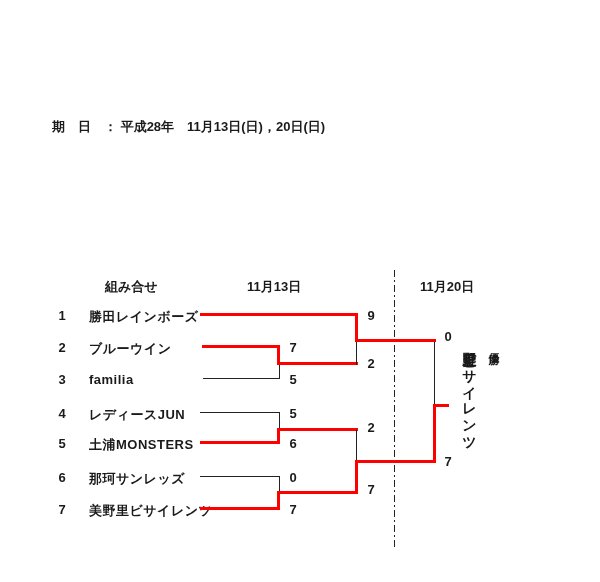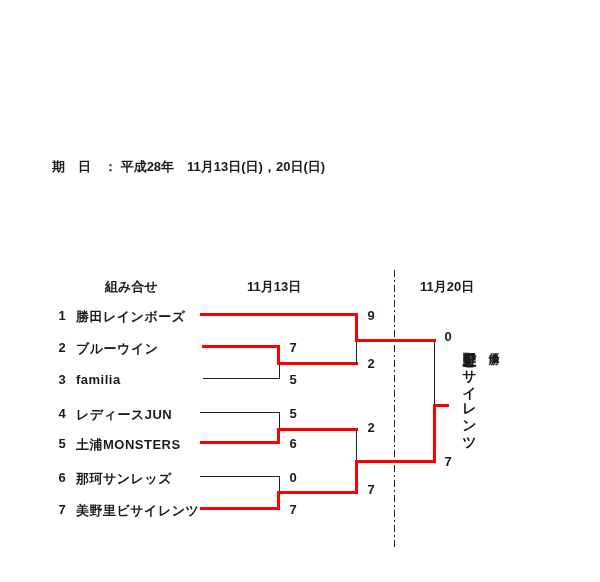--- a/index.html
+++ b/index.html
@@ -5,25 +5,25 @@
   html,body{margin:0;padding:0;background:#fff;}
   .page{
     position:relative;width:600px;height:582px;background:#ffffff;overflow:hidden;
     font-family:"Liberation Sans","DejaVu Sans",sans-serif;color:#1a1a1a;
   }
   .title{
     position:absolute;top:56px;left:0;width:600px;text-align:center;
     font-size:17px;font-weight:bold;letter-spacing:1px;white-space:nowrap;
   }
   .info{position:absolute;left:52px;top:115px;font-size:13px;font-weight:600;}
-  .info-line{height:24px;line-height:24px;white-space:nowrap;margin-top:40px;}
+  .info-line{height:24px;line-height:24px;white-space:nowrap;}
   .col-header{position:absolute;font-size:13px;font-weight:600;white-space:nowrap;}
   .team-row{position:absolute;left:56px;height:16px;font-size:13px;font-weight:600;display:flex;white-space:nowrap;}
   .seed{display:inline-block;width:12px;text-align:center;}
-  .tname{display:inline-block;margin-left:8px;letter-spacing:0.5px;}
+  .tname{display:inline-block;margin-left:21px;letter-spacing:0.5px;}
   .score{position:absolute;font-size:13px;font-weight:600;width:14px;text-align:center;}
   .hl{position:absolute;height:3px;}
   .vl{position:absolute;width:3px;}
   .hl.k{height:1px;}
   .vl.k{width:1px;}
   .r{background:var(--winner-path-red,#ff0000);}
   .k{background:var(--bracket-line-black,#222222);}
   .divider{
     position:absolute;left:394px;top:270px;width:1px;height:280px;
     background:repeating-linear-gradient(to bottom,

